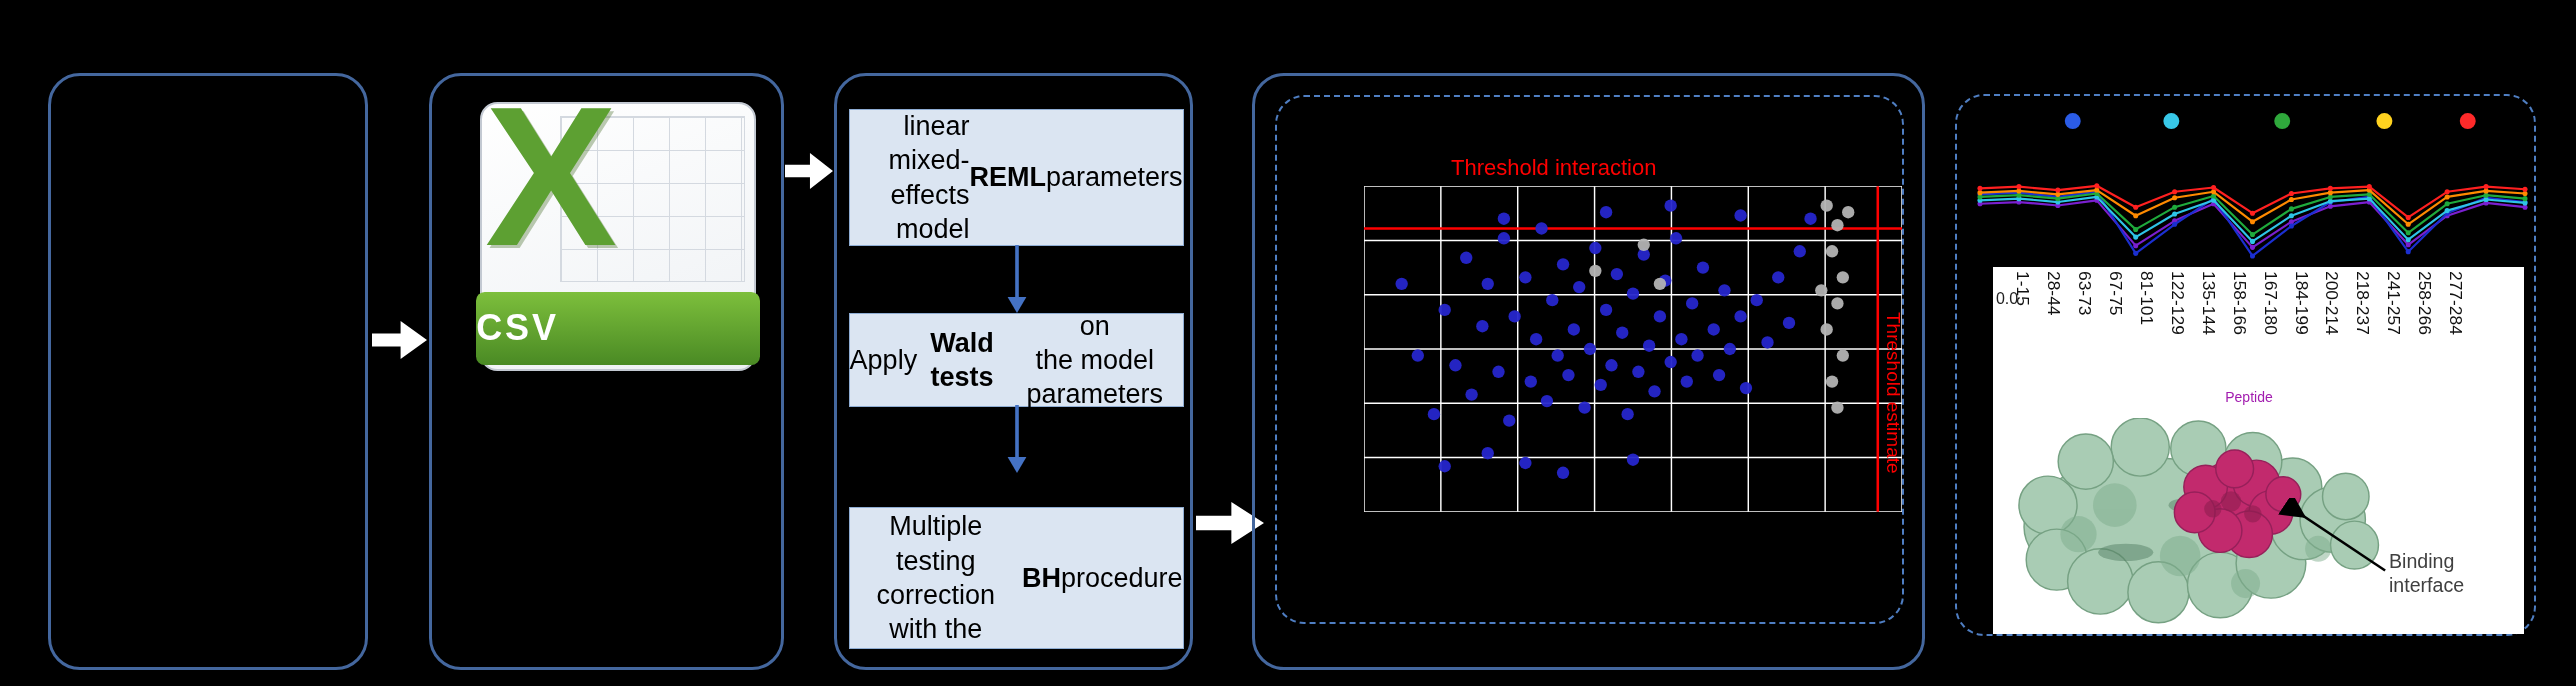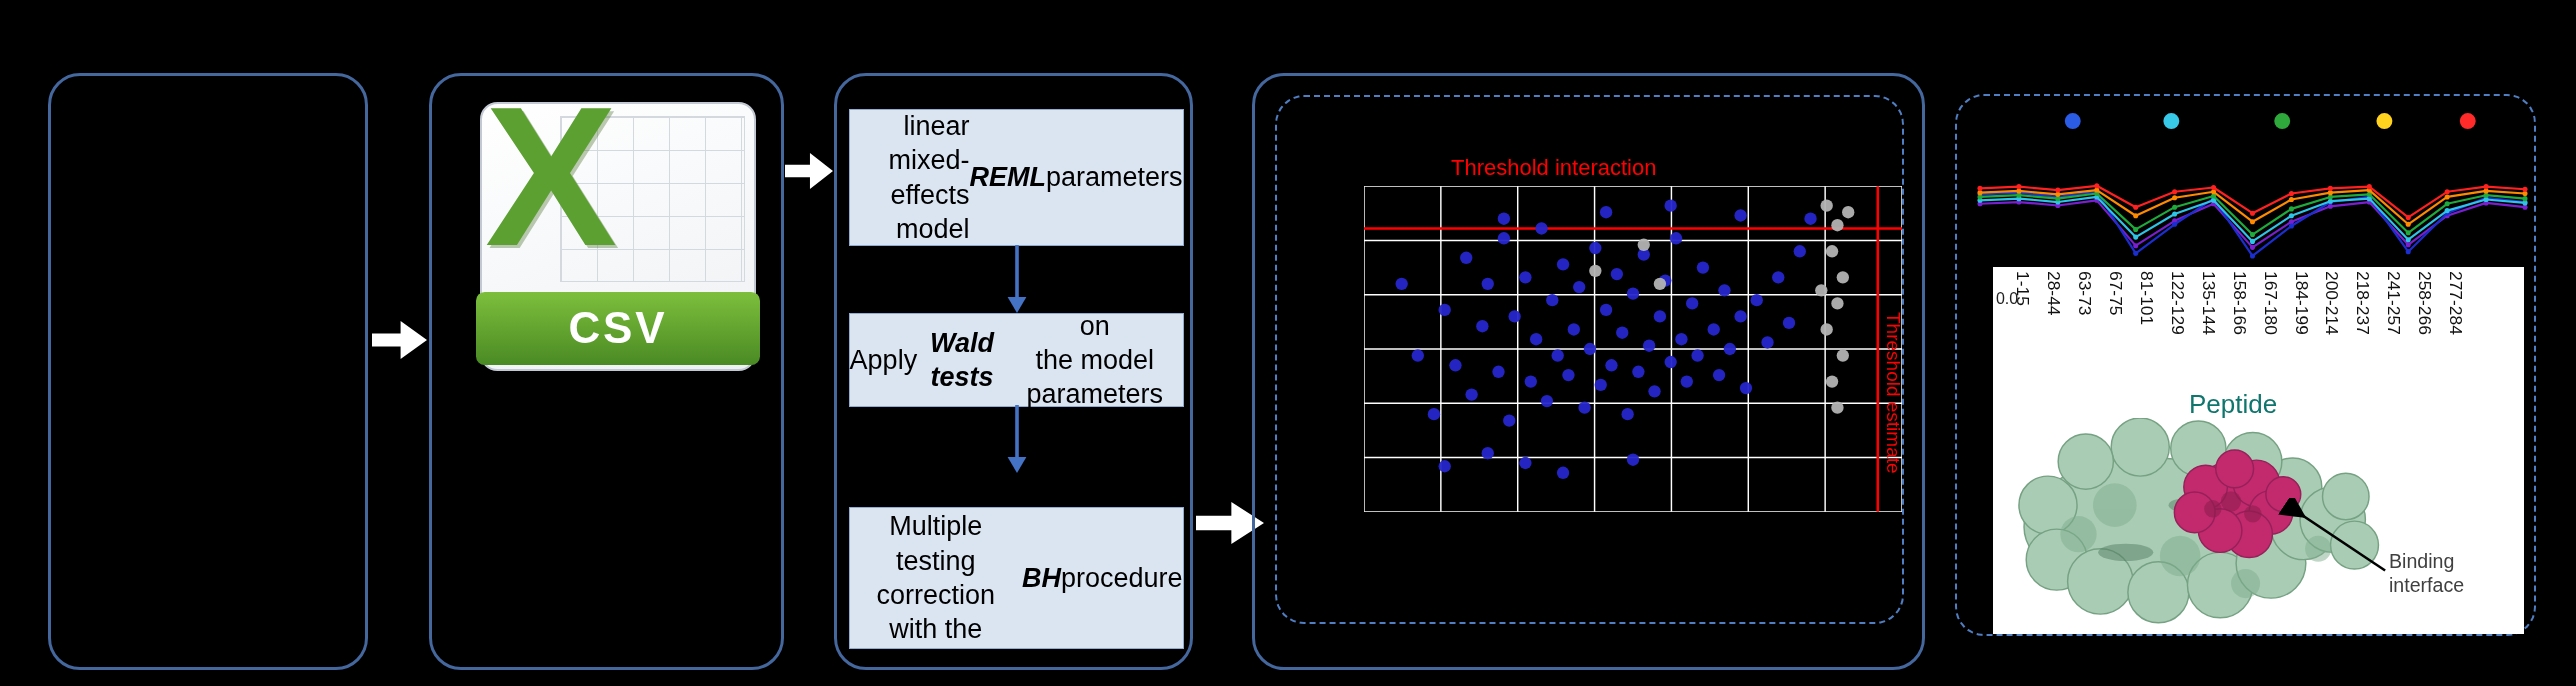--- a/index.html
+++ b/index.html
@@ -17,43 +17,43 @@
   .csv-page{position:absolute;inset:0;background:linear-gradient(160deg,#ffffff,#eef1f4);
     border:2.2px solid #c3c9d2;border-radius:17.4px;overflow:visible;}
   .csv-grid{position:absolute;right:8.7px;top:11.6px;width:183px;height:164px;
     border:1.5px solid #d4d9e0;
     background-image:linear-gradient(#d4d9e0 1.5px,transparent 1.5px),linear-gradient(90deg,#d4d9e0 1.5px,transparent 1.5px);
     background-size:36px 33px;z-index:1;}
   .csv-x{position:absolute;left:2.9px;top:-26px;font-size:198px;font-weight:bold;color:#5da032;
     z-index:2;text-shadow:2.9px 2.9px 0 rgba(63,102,31,.35);line-height:1;}
   .csv-banner{position:absolute;left:-5.8px;right:-5.8px;bottom:4.4px;height:73px;
     background:linear-gradient(#7dbf3c,#4a8a24);border-radius:8.7px;display:flex;align-items:center;
-    justify-content:center;color:#fff;font-weight:bold;font-size:44px;letter-spacing:2.9px;z-index:3;}
+    color:#fff;font-weight:bold;font-size:36px;letter-spacing:2.9px;z-index:3;}
 
   
   .step{position:absolute;left:11.6px;width:333px;background:#dbe5f2;border:1.5px solid #8fadd3;
     display:flex;align-items:center;justify-content:center;text-align:center;
     font-size:27px;line-height:1.27;color:#000;white-space:pre-line;}
-  .step b{font-weight:bold;font-style:italic;}
+  .step b{font-weight:bold;}
   .down-arrow{position:absolute;left:169px;width:22px;}
 
   
   .scatter-title{position:absolute;left:196px;top:79px;color:#ff0000;font-size:22px;}
   .scatter-right-label{position:absolute;left:627px;top:236px;color:#ff0000;font-size:19px;
     writing-mode:vertical-rl;}
   #scatter-svg{position:absolute;left:109px;top:110px;}
 
   
   #uptake-svg{position:absolute;left:12.4px;top:12.4px;}
   .white-panel{position:absolute;left:36px;top:171px;width:531px;height:367px;background:#fff;}
   .ytick{position:absolute;left:2.9px;top:1.5px;font-size:16px;color:#222;margin-top:21px;}
   #peptide-labels{position:absolute;left:20.4px;top:4.4px;width:451px;display:flex;
     justify-content:space-between;align-items:flex-start;}
   .pep{writing-mode:vertical-rl;font-size:17.4px;color:#111;line-height:1;}
-  .pep-title{position:absolute;left:0;top:122px;width:480px;text-align:center;font-size:26px;color:#0f766e;}
+  .pep-title{position:absolute;left:16px;top:122px;width:480px;text-align:center;font-size:14px;color:#a21caf;}
   #protein-svg{position:absolute;left:20.4px;top:151px;}
   #bind-arrow-svg{position:absolute;left:283px;top:231px;}
   .bind-caption{position:absolute;left:396px;top:283px;width:131px;font-size:19.6px;line-height:1.2;
     color:#404040;white-space:pre-line;}
 </style>
 </head>
 <body>
 
 <div class="canvas">
 

